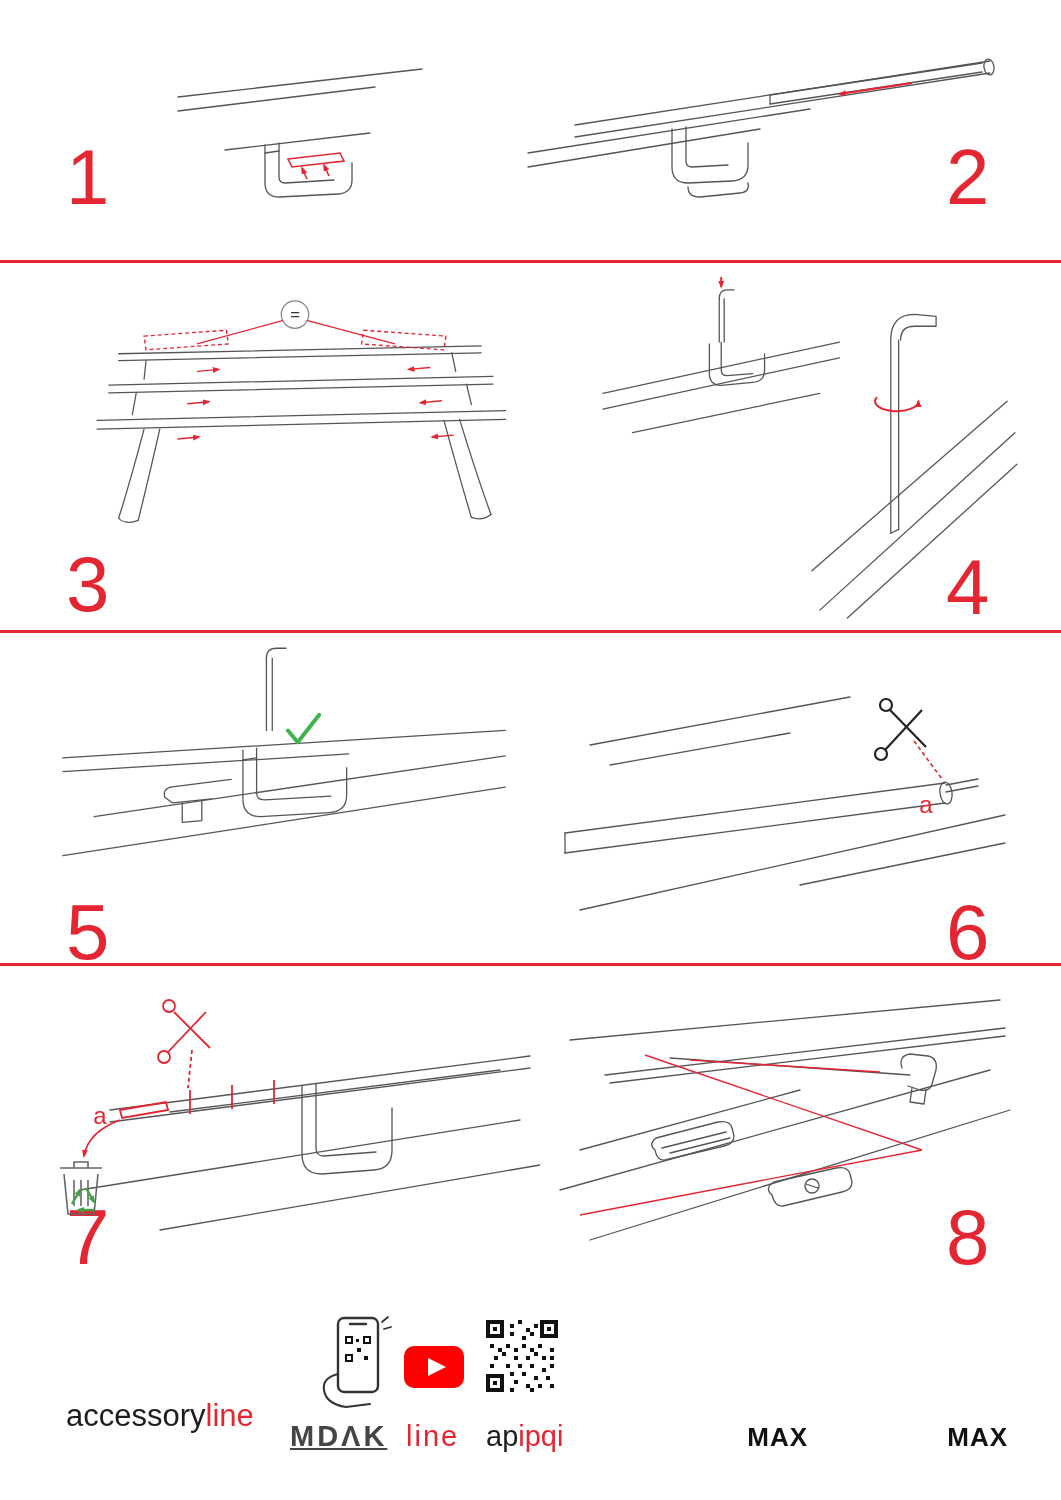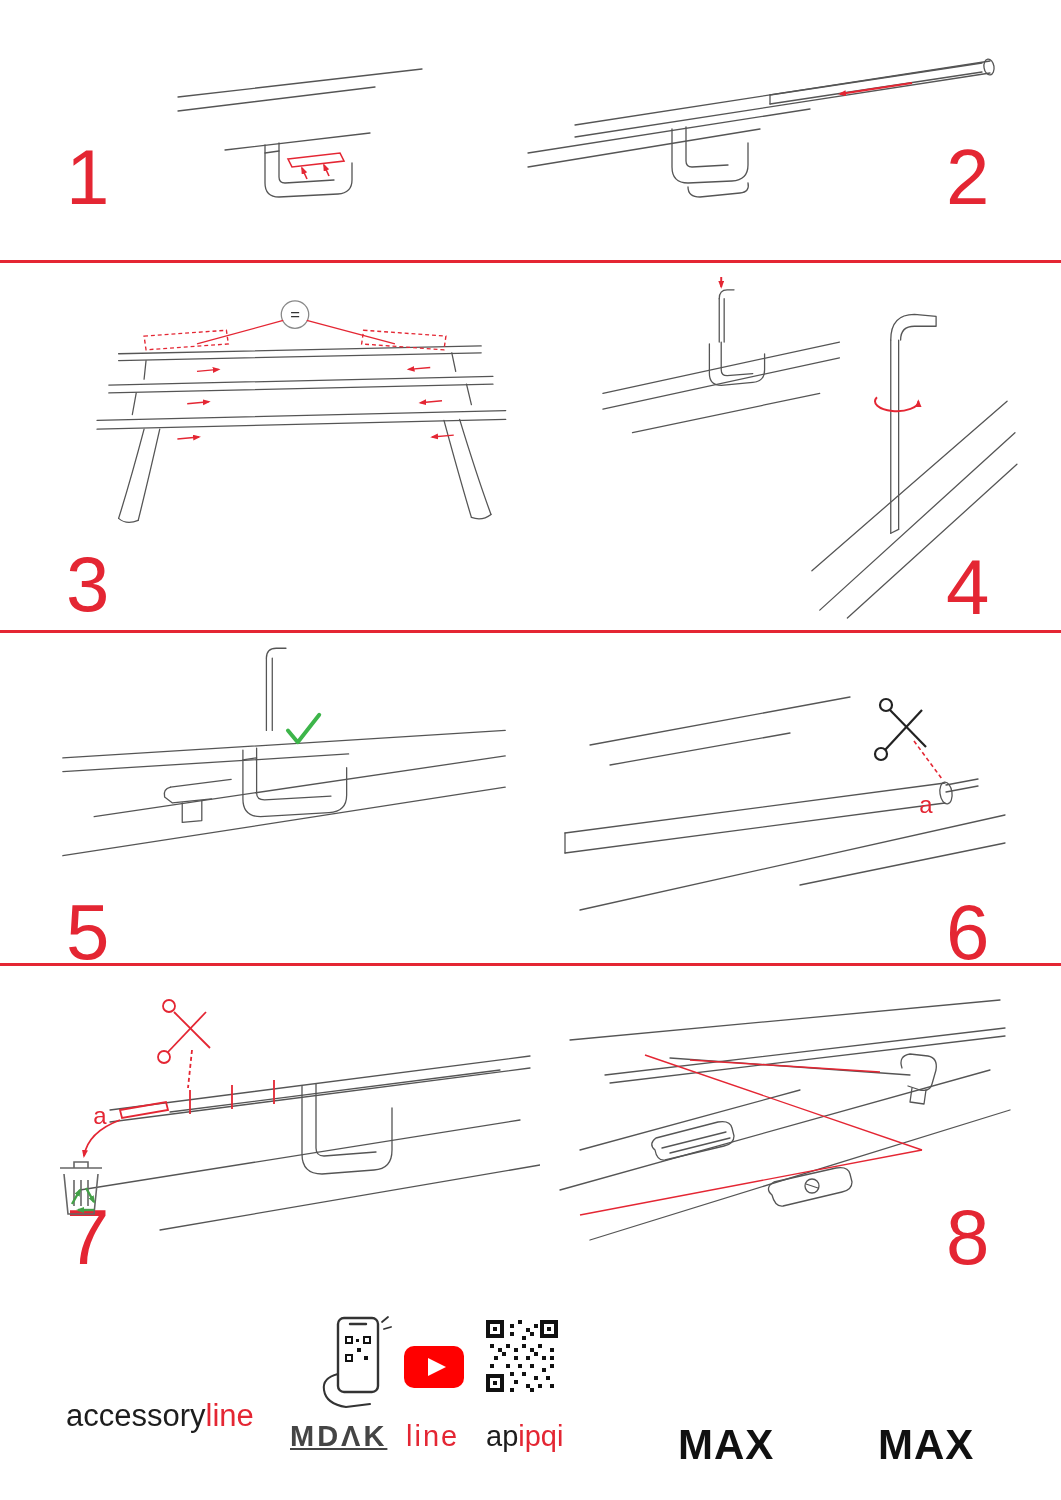--- a/index.html
+++ b/index.html
@@ -33,22 +33,22 @@
   .ipqi {
     position:absolute; left:406px; top:1422px; font-size:29px; line-height:1;
     color:#e42633; font-weight:400; letter-spacing:2px;
   }
   .apline {
     position:absolute; left:486px; top:1422px; font-size:29px; line-height:1;
     color:#1d1d1d; font-weight:500; white-space:nowrap;
   }
   .apline .red { color:#e42633; }
   .max-label {
-    position:absolute; width:130px; text-align:left; top:1424px;
-    font-size:42px; font-weight:600; color:#111; letter-spacing:1px; line-height:1;
+    position:absolute; width:130px; text-align:right; top:1424px;
+    font-size:26px; font-weight:600; color:#111; letter-spacing:1px; line-height:1;
   }
   .icon-abs { position:absolute; }
 </style>
 </head>
 <body>
 
 <div class="page">
 
   <svg width="0" height="0" style="position:absolute">
     <defs>

